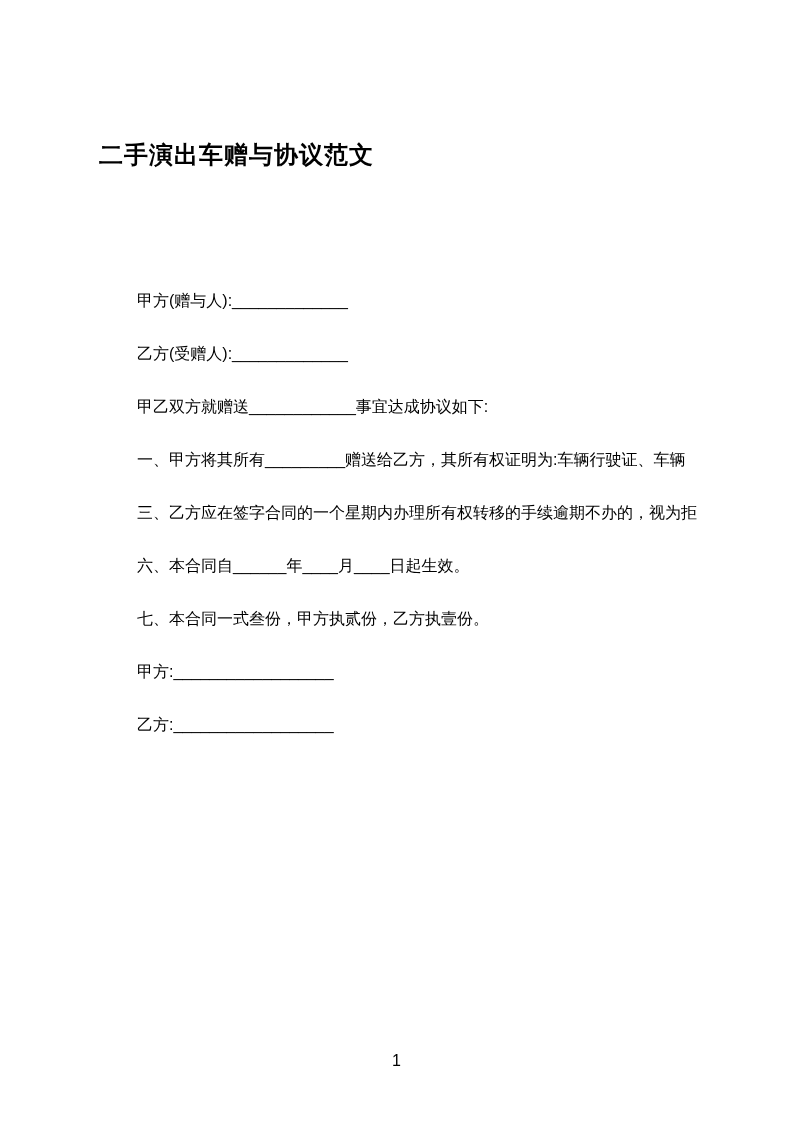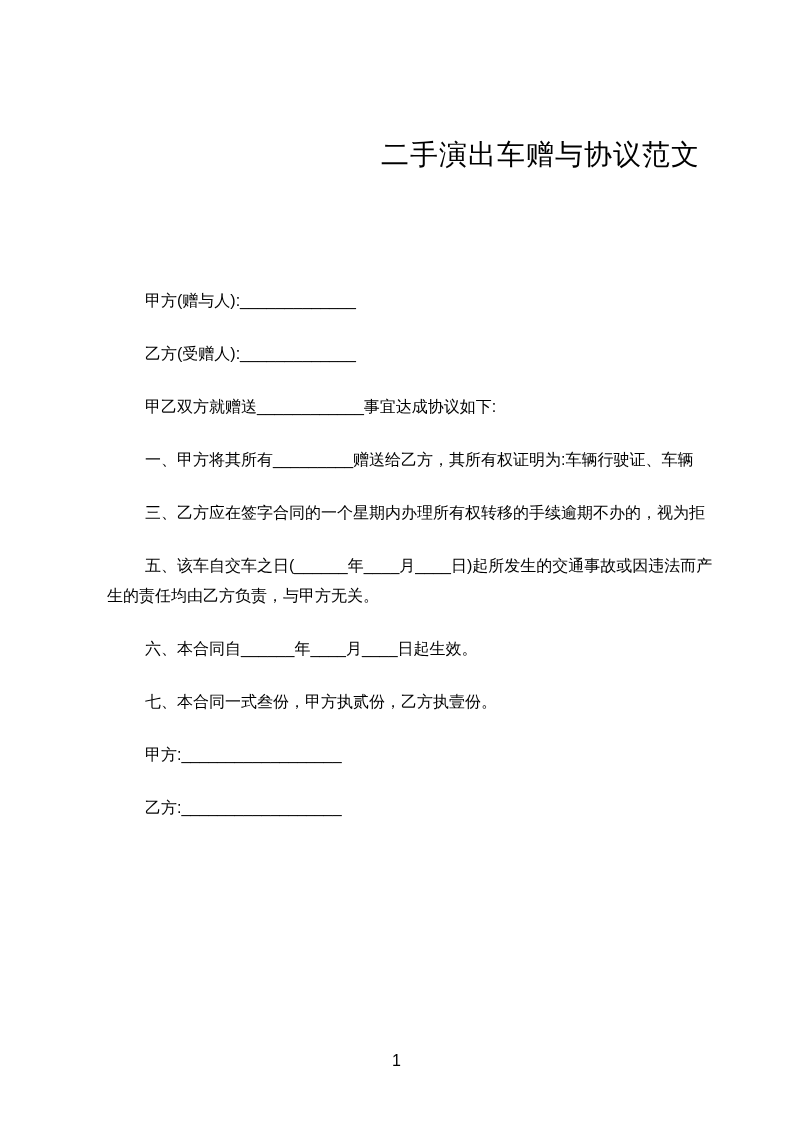--- a/index.html
+++ b/index.html
@@ -17,34 +17,33 @@
     overflow: hidden;
   }
   .content {
     position: absolute;
     left: 99px;
     top: 138px;
     width: 601px;
   }
   .doc-title {
     margin: 0 0 114px 0;
-    font-size: 28px;
-    font-weight: normal;
+    font-size: 24px;
+    font-weight: bold;
     line-height: 34px;
-    text-align: right;
+    text-align: left;
     letter-spacing: 1px;
   }
   .para {
     margin: 0 0 23px 0;
     font-size: 16px;
     line-height: 30px;
   }
   .line {
     white-space: pre;
-    margin-left: 8px;
   }
   .line.indent {
     padding-left: 38px;
   }
   .page-number {
     position: absolute;
     top: 1050px;
     left: 0;
     width: 100%;
     text-align: center;
@@ -75,24 +74,20 @@
     <div class="para">
       <div class="line indent">一、甲方将其所有_________赠送给乙方，其所有权证明为:车辆行驶证、车辆</div>
     </div>
 
 
     <div class="para">
       <div class="line indent">三、乙方应在签字合同的一个星期内办理所有权转移的手续逾期不办的，视为拒</div>
     </div>
 
 
-    <div class="para">
-      <div class="line indent">五、该车自交车之日(______年____月____日)起所发生的交通事故或因违法而产</div>
-      <div class="line">生的责任均由乙方负责，与甲方无关。</div>
-    </div>
 
     <div class="para">
       <div class="line indent">六、本合同自______年____月____日起生效。</div>
     </div>
 
     <div class="para">
       <div class="line indent">七、本合同一式叁份，甲方执贰份，乙方执壹份。</div>
     </div>
 
     <div class="para">

